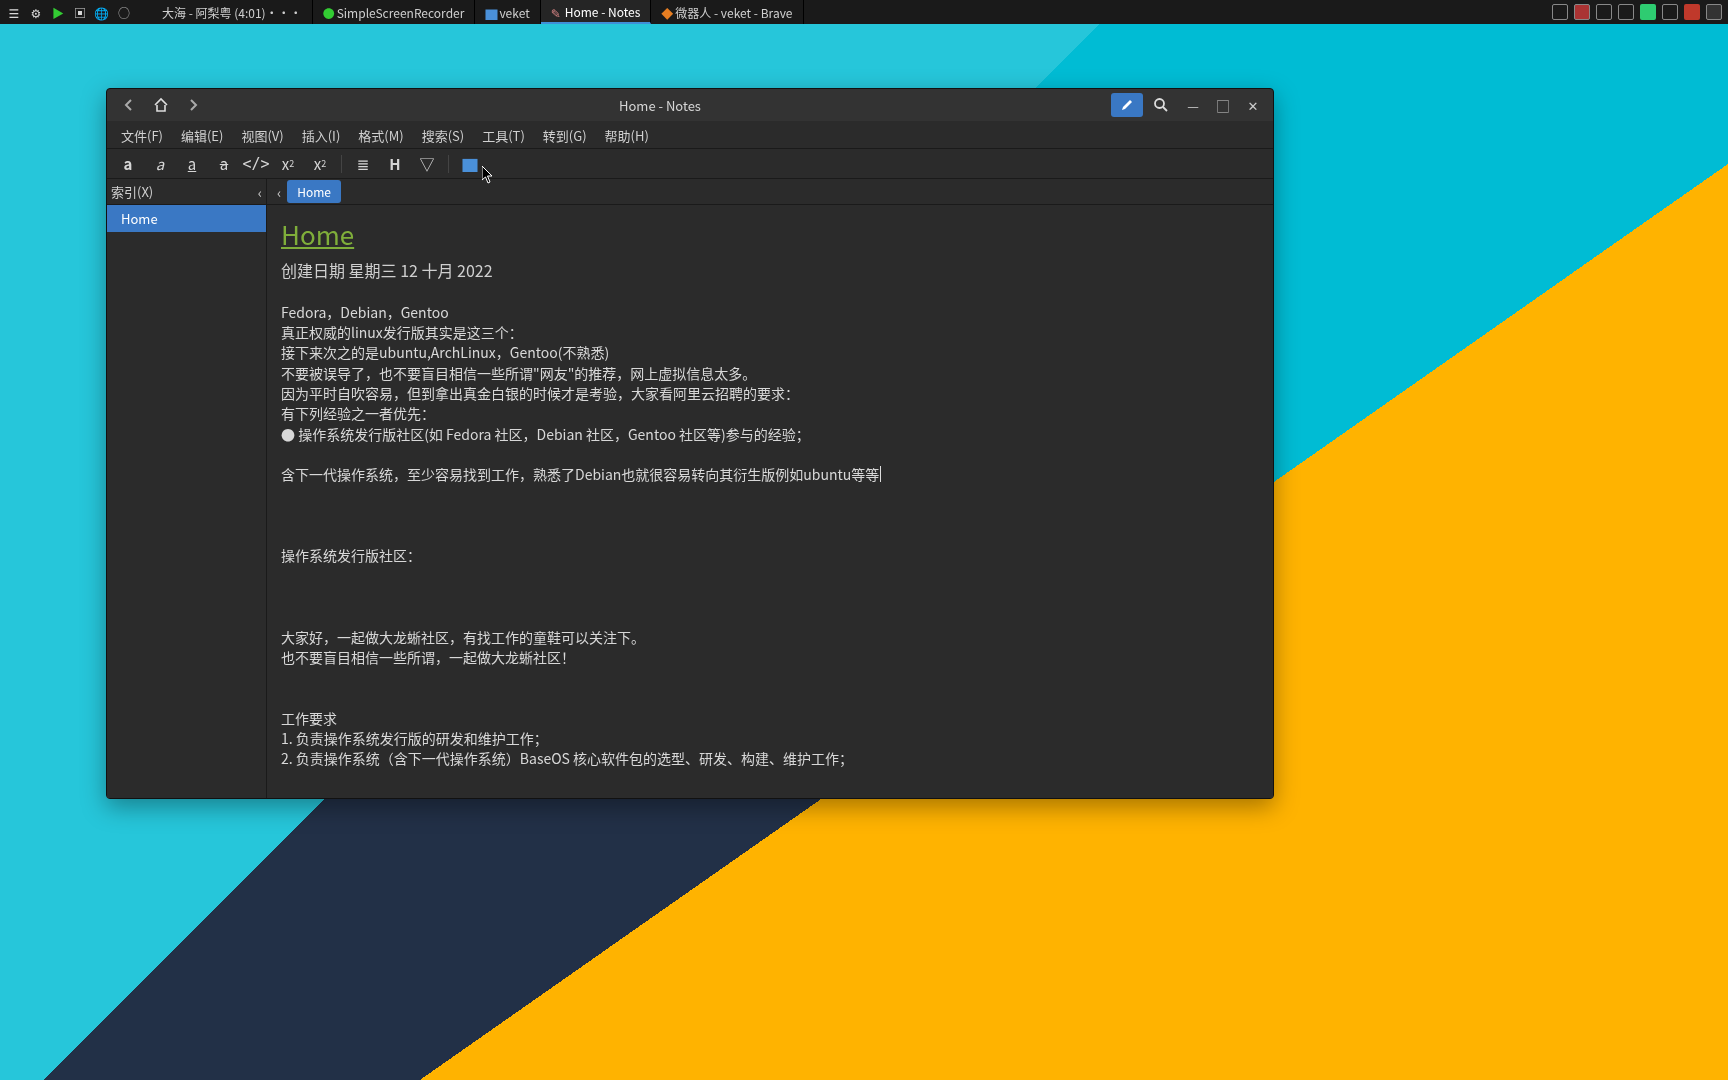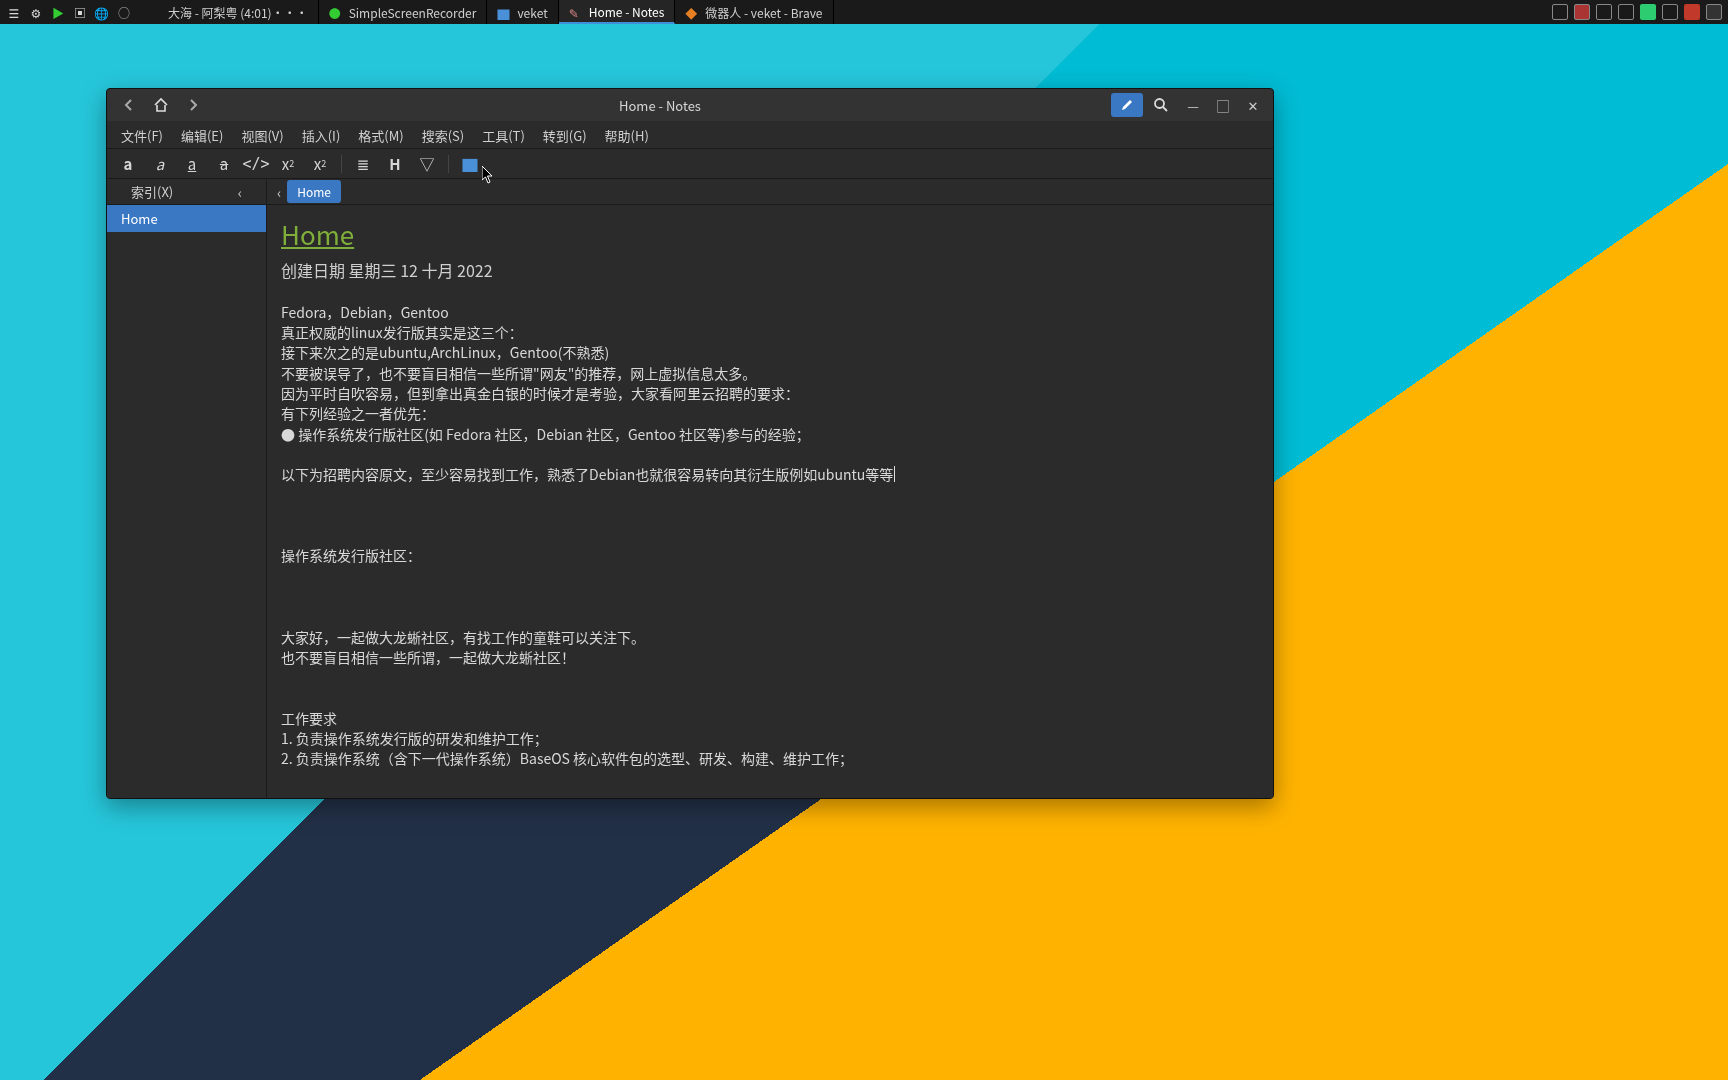--- a/index.html
+++ b/index.html
@@ -18,21 +18,21 @@
   
   .panel {
     position:absolute; top:0; left:0; right:0; height:24px;
     background:#1a1a1a; color:#d8d8d8;
     display:flex; align-items:center; font-size:12px;
   }
   .panel-icons-left { display:flex; align-items:center; gap:6px; padding:0 6px; }
   .panel-icons-left .pi { width:16px; height:16px; display:flex; align-items:center; justify-content:center; font-size:12px; }
   .taskbar { display:flex; flex:1; height:100%; }
   .task {
-    display:flex; align-items:center; gap:6px; padding:0 10px;
+    display:flex; align-items:center; gap:0; padding:0 10px;
     border-right:1px solid #000; height:100%; max-width:230px;
     color:#cfcfcf; white-space:nowrap; overflow:hidden;
   }
   .task .ti { width:14px; height:14px; display:inline-block; }
   .task.active { background:#252525; border-bottom:2px solid #3f8fd8; color:#fff; }
   .panel-tray { display:flex; align-items:center; gap:6px; padding:0 6px; }
   .tray-ic { width:16px; height:16px; border:1px solid #888; border-radius:2px; }
   .tray-ic.red { background:#c0392b; border:none; }
   .tray-ic.batt { background:#2ecc71; border:none; }
   .tray-ic.kb { background:#333; }
@@ -71,21 +71,21 @@
     display:flex; align-items:center; gap:6px; padding:0 8px;
   }
   .toolbar .tb { width:26px; height:22px; display:flex; align-items:center; justify-content:center; color:#d6d6d6; font-size:15px; }
   .toolbar .sep { width:1px; height:18px; background:#444; margin:0 2px; }
 
   
   .body { display:flex; flex:1; overflow:hidden; }
 
   
   .sidebar { width:160px; background:#2b2b2b; border-right:1px solid #1a1a1a; display:flex; flex-direction:column; }
-  .sidebar-head { height:26px; display:flex; align-items:center; justify-content:space-between; padding:0 24px; border-bottom:1px solid #1a1a1a; }
+  .sidebar-head { height:26px; display:flex; align-items:center; justify-content:space-between; padding:0 4px; border-bottom:1px solid #1a1a1a; }
   .sidebar-list { flex:1; }
   .sidebar-item { padding:4px 14px; }
   .sidebar-item.sel { background:#3a78c4; color:#fff; }
 
   
   .main { flex:1; display:flex; flex-direction:column; }
   .pathbar { height:26px; display:flex; align-items:center; padding:0 4px; border-bottom:1px solid #1a1a1a; background:#2b2b2b; }
   .crumb { background:#3a78c4; color:#fff; padding:3px 10px; border-radius:3px; font-size:12px; }
   .editor {
     flex:1; padding:10px 14px; overflow:auto; font-size:14px; line-height:1.45;
@@ -251,21 +251,21 @@
         <div class="note-date">创建日期 星期三 12 十月 2022</div>
 
       <div>Fedora，Debian，Gentoo</div>
           <div>真正权威的linux发行版其实是这三个：</div>
           <div>接下来次之的是ubuntu,ArchLinux，Gentoo(不熟悉)</div>
           <div>不要被误导了，也不要盲目相信一些所谓"网友"的推荐，网上虚拟信息太多。</div>
           <div>因为平时自吹容易，但到拿出真金白银的时候才是考验，大家看阿里云招聘的要求：</div>
           <div>有下列经验之一者优先：</div>
           <div>● 操作系统发行版社区(如 Fedora 社区，Debian 社区，Gentoo 社区等)参与的经验；</div>
           <div>&nbsp;</div>
-          <div class="caret">以下为招聘内容原文，至少容易找到工作，熟悉了Debian也就很容易转向其衍生版例如ubuntu等等</div>
+          <div class="caret">含下一代操作系统，至少容易找到工作，熟悉了Debian也就很容易转向其衍生版例如ubuntu等等</div>
           <div>&nbsp;</div>
           <div>&nbsp;</div>
           <div>&nbsp;</div>
           <div>操作系统发行版社区：</div>
           <div>&nbsp;</div>
           <div>&nbsp;</div>
           <div>&nbsp;</div>
           <div>大家好，一起做大龙蜥社区，有找工作的童鞋可以关注下。</div>
           <div>也不要盲目相信一些所谓，一起做大龙蜥社区！</div>
           <div>&nbsp;</div>

